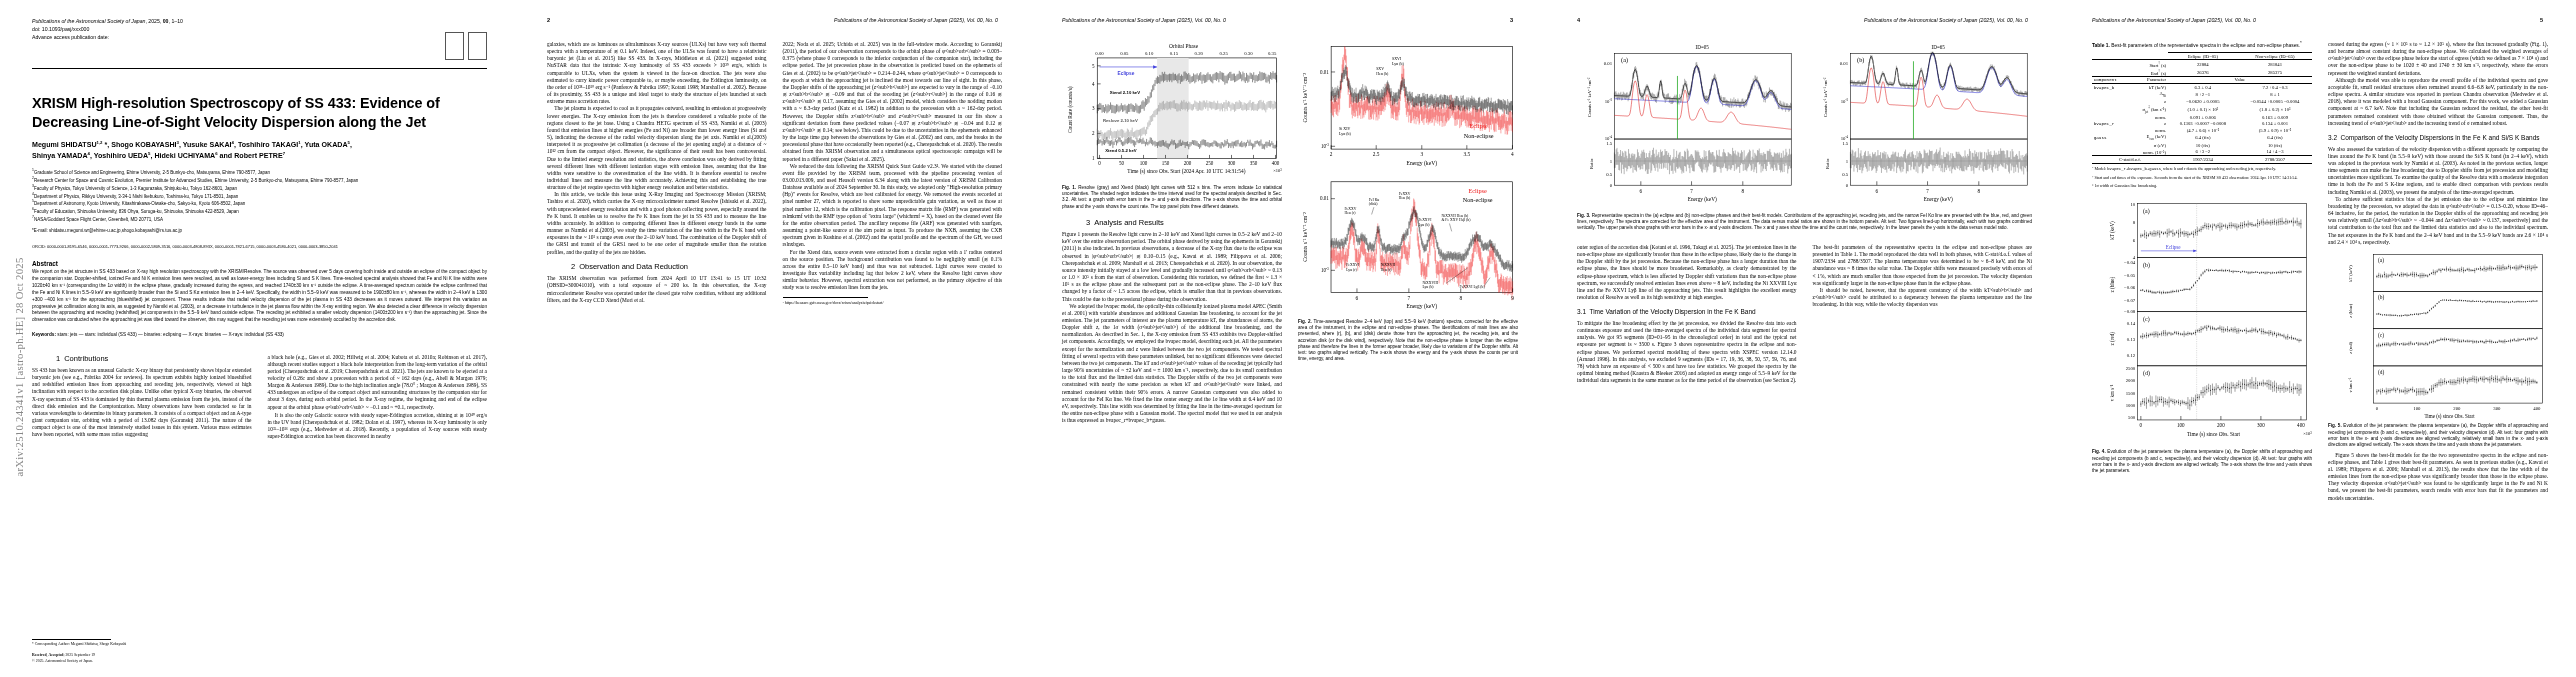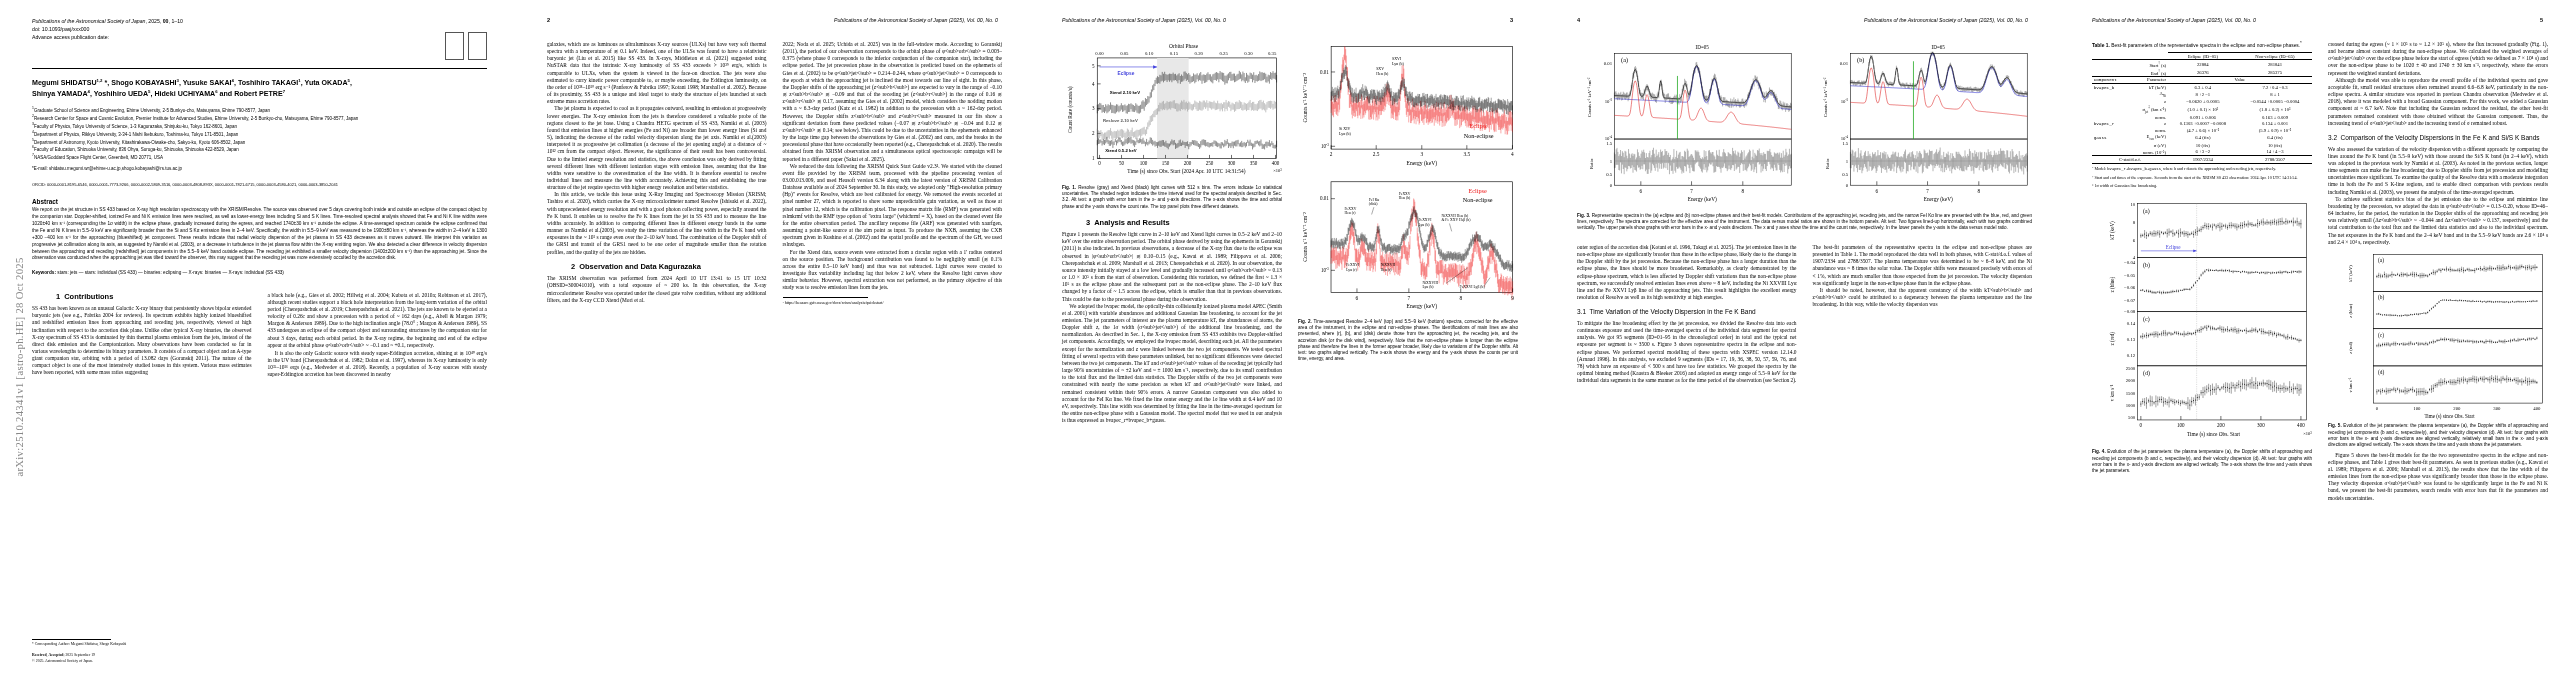--- a/index.html
+++ b/index.html
@@ -31,21 +31,21 @@
   .email{font-family:"Liberation Sans",sans-serif;font-size:4.5px;margin-top:5.1px;}
   .orcid{font-family:"Liberation Sans",sans-serif;font-size:4px;line-height:1.5;margin-top:11.3px;}
   .abs-h{font-family:"Liberation Sans",sans-serif;font-size:6.4px;font-weight:bold;margin-top:9.6px;}
   .abs-b{font-family:"Liberation Sans",sans-serif;font-size:4.7px;line-height:1.47;text-align:justify;margin-top:2.3px;}
   .keywords{font-family:"Liberation Sans",sans-serif;font-size:4.7px;margin-top:7.3px;}
   .keywords b{font-weight:bold;}
 
   
   .cols{display:flex;gap:16px;margin-top:17px;}
   .col{width:220px;}
-  .sec-h{font-family:"Liberation Sans",sans-serif;font-weight:bold;font-size:7.5px;margin:0 0 4px 0;line-height:1.25;padding-left:24px;}
+  .sec-h{font-family:"Liberation Sans",sans-serif;font-weight:normal;font-size:7.5px;margin:0 0 4px 0;line-height:1.25;padding-left:24px;}
   .sec-h .num{margin-right:4px;}
   .subsec-h{font-family:"Liberation Sans",sans-serif;font-size:6.5px;margin:7.3px 0 3.4px 0;line-height:1.25;}
   p.body{font-size:5.4px;line-height:1.325;text-align:justify;margin:0 0 0 0;text-indent:7.3px;hyphens:auto;}
   p.body.noind{text-indent:0;}
   p.gap{margin-top:1.1px;}
   .footnote-rule{border-top:0.6px solid #000;width:85px;margin:5.1px 0 2.8px 0;}
   .footnote{font-size:4.1px;line-height:1.4;}
   .p1-foot{position:absolute;left:32px;bottom:12.4px;width:220px;font-size:4.2px;line-height:1.45;}
 
   
@@ -91,20 +91,21 @@
         <div><span class="it">Publications of the Astronomical Society of Japan</span><span>, 2025, </span><b>00</b><span>, 1–10</span></div>
         <div>doi: 10.1093/pasj/xxx000</div>
         <div>Advance access publication date:</div>
       </div>
       <div class="logo-boxes">
         <div class="logo-box"></div>
         <div class="logo-box"></div>
       </div>
       <div class="rule-thick"></div>
 
+      <div class="paper-title">XRISM High-resolution Spectroscopy of SS 433: Evidence of Decreasing Line-of-Sight Velocity Dispersion along the Jet</div>
 
       <div class="authors">
         <div>Megumi SHIDATSU<sup>1,2</sup> *, Shogo KOBAYASHI<sup>3</sup>, Yusuke SAKAI<sup>4</sup>, Toshihiro TAKAGI<sup>1</sup>, Yuta OKADA<sup>5</sup>,</div>
         <div>Shinya YAMADA<sup>4</sup>, Yoshihiro UEDA<sup>5</sup>, Hideki UCHIYAMA<sup>6</sup> and Robert PETRE<sup>7</sup></div>
       </div>
 
       <div class="affil">
           <div><sup>1</sup>Graduate School of Science and Engineering, Ehime University, 2-5 Bunkyo-cho, Matsuyama, Ehime 790-8577, Japan</div>
           <div><sup>2</sup>Research Center for Space and Cosmic Evolution, Premier Institute for Advanced Studies, Ehime University, 2-5 Bunkyo-cho, Matsuyama, Ehime 790-8577, Japan</div>
           <div><sup>3</sup>Faculty of Physics, Tokyo University of Science, 1-3 Kagurazaka, Shinjuku-ku, Tokyo 162-8601, Japan</div>
@@ -144,21 +145,21 @@
 
   <div class="page">
     <div class="rh left">2</div>
     <div class="rh right">Publications of the Astronomical Society of Japan (2025), Vol. 00, No. 0</div>
     <div class="pg-inner">
       <div class="cols" style="margin-top:0;">
         <div class="col">
           <p class="body noind">galaxies, which are as luminous as ultraluminous X-ray sources (ULXs) but have very soft thermal spectra with a temperature of ≲ 0.1 keV. Indeed, one of the ULSs was found to have a relativistic baryonic jet (Liu et al. 2015) like SS 433. In X-rays, Middleton et al. (2021) suggested using NuSTAR data that the intrinsic X-ray luminosity of SS 433 exceeds &gt; 10³⁹ erg/s, which is comparable to ULXs, when the system is viewed in the face-on direction. The jets were also estimated to carry kinetic power comparable to, or maybe exceeding, the Eddington luminosity, on the order of 10³⁸–10³⁹ erg s⁻¹ (Panferov &amp; Fabrika 1997; Kotani 1998; Marshall et al. 2002). Because of its proximity, SS 433 is a unique and ideal target to study the structure of jets launched at such extreme mass accretion rates.</p>
           <p class="body">The jet plasma is expected to cool as it propagates outward, resulting in emission at progressively lower energies. The X-ray emission from the jets is therefore considered a valuable probe of the regions closest to the jet base. Using a Chandra HETG spectrum of SS 433, Namiki et al. (2003) found that emission lines at higher energies (Fe and Ni) are broader than lower energy lines (Si and S), indicating the decrease of the radial velocity dispersion along the jet axis. Namiki et al.(2003) interpreted it as progressive jet collimation (a decrease of the jet opening angle) at a distance of ~ 10¹² cm from the compact object. However, the significance of their result has been controversial. Due to the limited energy resolution and statistics, the above conclusion was only derived by fitting several different lines with different ionization stages with emission lines, assuming that the line widths were sensitive to the overestimation of the line width. It is therefore essential to resolve individual lines and measure the line width accurately. Achieving this and establishing the true structure of the jet require spectra with higher energy resolution and better statistics.</p>
           <p class="body">In this article, we tackle this issue using X-Ray Imaging and Spectroscopy Mission (XRISM; Tashiro et al. 2020), which carries the X-ray microcalorimeter named Resolve (Ishisaki et al. 2022), with unprecedented energy resolution and with a good photon collecting power, especially around the Fe K band. It enables us to resolve the Fe K lines from the jet in SS 433 and to measure the line widths accurately. In addition to comparing different lines in different energy bands in the same manner as Namiki et al.(2003), we study the time variation of the line width in the Fe K band with exposures in the ~ 10³ s range even over the 2–10 keV band. The combination of the Doppler shift of the GRSI and transit of the GRS1 need to be one order of magnitude smaller than the rotation profiles, and the quality of the jets are hidden.</p>
-          <div class="sec-h" style="margin-top:6.2px;"><span class="num">2</span><span>Observation and Data Kagurazaka</span></div>
+          <div class="sec-h" style="margin-top:6.2px;"><span class="num">2</span><span>Observation and Data Reduction</span></div>
           <p class="body noind">The XRISM observation was performed from 2024 April 10 UT 13:41 to 15 UT 10:32 (OBSID=300041010), with a total exposure of ~ 200 ks. In this observation, the X-ray microcalorimeter Resolve was operated under the closed gate valve condition, without any additional filters, and the X-ray CCD Xtend (Mori et al.</p>
         </div>
         <div class="col">
           <p class="body noind">2022; Noda et al. 2025; Uchida et al. 2025) was in the full-window mode. According to Goranskij (2011), the period of our observation corresponds to the orbital phase of φ&lt;sub&gt;orb&lt;/sub&gt; = 0.003–0.375 (where phase 0 corresponds to the inferior conjunction of the companion star), including the eclipse period. The jet precession phase in the observation is predicted based on the ephemeris of Gies et al. (2002) to be φ&lt;sub&gt;jet&lt;/sub&gt; = 0.214–0.244, where φ&lt;sub&gt;jet&lt;/sub&gt; = 0 corresponds to the epoch at which the approaching jet is inclined the most towards our line of sight. In this phase, the Doppler shifts of the approaching jet (z&lt;sub&gt;b&lt;/sub&gt;) are expected to vary in the range of −0.10 ≲ z&lt;sub&gt;b&lt;/sub&gt; ≲ −0.09 and that of the receding jet (z&lt;sub&gt;r&lt;/sub&gt;) in the range of 0.16 ≲ z&lt;sub&gt;r&lt;/sub&gt; ≲ 0.17, assuming the Gies et al. (2002) model, which considers the nodding motion with a ~ 6.3-day period (Katz et al. 1982) in addition to the precession with a ~ 162-day period. However, the Doppler shifts z&lt;sub&gt;b&lt;/sub&gt; and z&lt;sub&gt;r&lt;/sub&gt; measured in our fits show a significant deviation from these predicted values (−0.07 ≲ z&lt;sub&gt;b&lt;/sub&gt; ≲ −0.04 and 0.12 ≲ z&lt;sub&gt;r&lt;/sub&gt; ≲ 0.14; see below). This could be due to the uncertainties in the ephemeris enhanced by the large time gap between the observations by Gies et al. (2002) and ours, and the breaks in the precessional phase that have occasionally been reported (e.g., Cherepashchuk et al. 2020). The results obtained from this XRISM observation and a simultaneous optical spectroscopic campaign will be reported in a different paper (Sakai et al. 2025).</p>
           <p class="body">We reduced the data following the XRISM Quick Start Guide v2.3¹. We started with the cleaned event file provided by the XRISM team, processed with the pipeline processing version of 03.00.013.009, and used Heasoft version 6.34 along with the latest version of XRISM Calibration Database available as of 2024 September 30. In this study, we adopted only "High-resolution primary (Hp)" events for Resolve, which are best calibrated for energy. We removed the events recorded at pixel number 27, which is reported to show some unpredictable gain variation, as well as those at pixel number 12, which is the calibration pixel. The response matrix file (RMF) was generated with rslmkrmf with the RMF type option of "extra large" (whichrmf = X), based on the cleaned event file for the entire observation period. The ancillary response file (ARF) was generated with xaarfgen, assuming a point-like source at the aim point as input. To produce the NXB, assuming the CXB spectrum given in Kushino et al. (2002) and the spatial profile and the spectrum of the GH, we used rslnxbgen.</p>
           <p class="body">For the Xtend data, source events were extracted from a circular region with a 1′ radius centered on the source position. The background contribution was found to be negligibly small (≲ 0.1% across the entire 0.5–10 keV band) and thus was not subtracted. Light curves were created to investigate flux variability including lag that below 2 keV, where the Resolve light curves show similar behavior. However, spectral extraction was not performed, as the primary objective of this study was to resolve emission lines from the jets.</p>
           <div class="footnote-rule"></div>
           <div class="footnote">¹ https://heasarc.gsfc.nasa.gov/docs/xrism/analysis/quickstart/</div>
         </div>
       </div>

